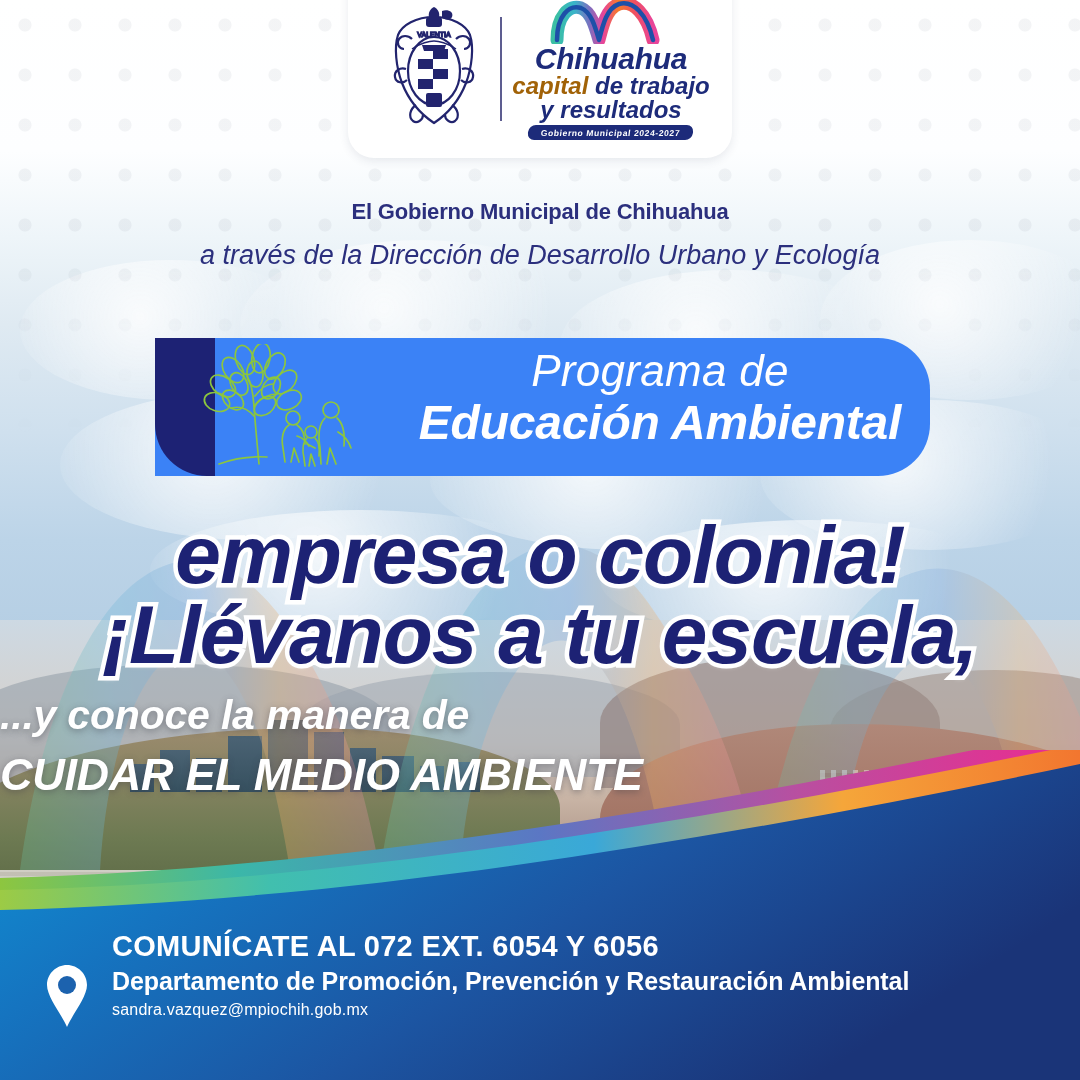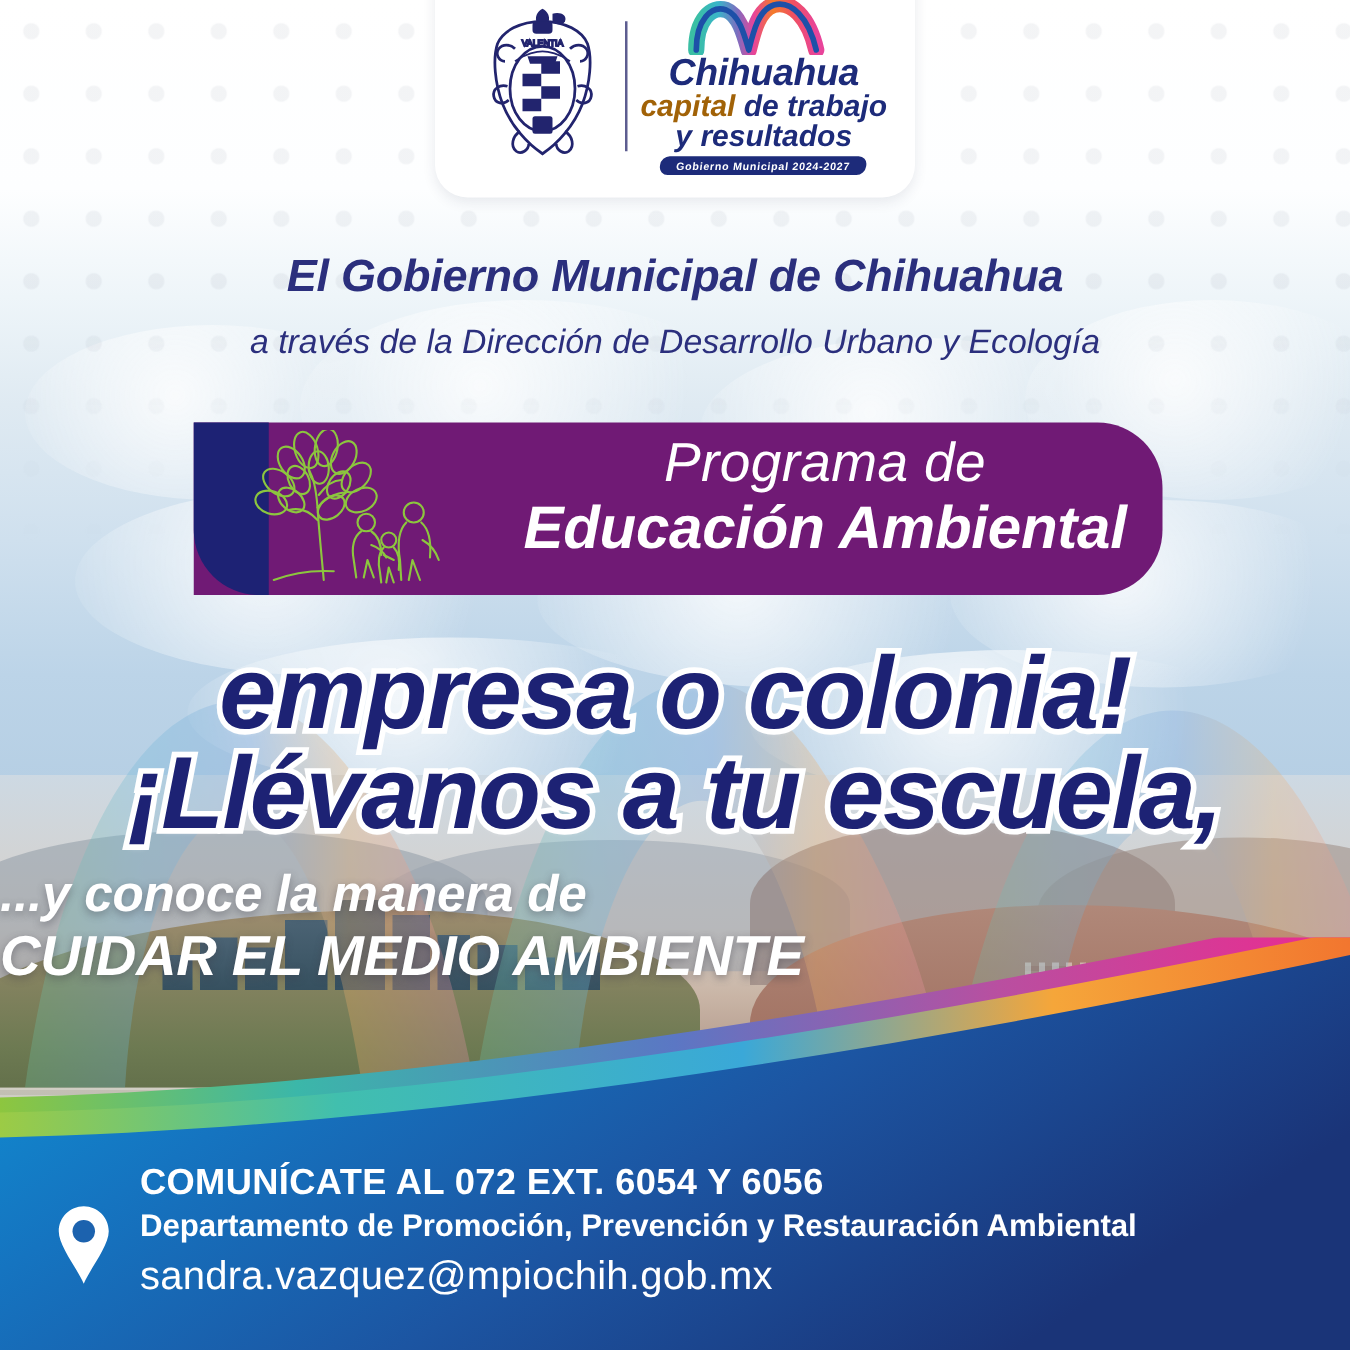--- a/index.html
+++ b/index.html
@@ -81,28 +81,28 @@
   .brand .l2 em{color:#a16207;font-style:italic;}
   .brand .l3{font-size:24px;font-weight:bold;color:#1d2b7a;line-height:1.0;font-style:italic;}
   .brand .tag{
     margin-top:3px;background:#1d2b7a;color:#fff;font-size:8.5px;font-weight:bold;
     letter-spacing:.6px;padding:2.5px 13px;border-radius:7px;white-space:nowrap;
     transform:skewX(-7deg);
   }
 
   
   .intro{position:absolute;left:0;top:198px;width:1080px;text-align:center;color:#2b2f7d;}
-  .intro .t1{font-size:36px;font-weight:bold;font-style:italic;letter-spacing:-.2px;line-height:1.28;}
+  .intro .t1{font-size:22px;font-weight:bold;letter-spacing:-.2px;line-height:1.28;}
   .intro .t2{font-size:27px;font-style:italic;line-height:1.3;margin-top:12px;}
   .intro .t3{font-size:27px;font-style:italic;line-height:1.3;}
 
   
   .banner{
     position:absolute;left:155px;top:338px;width:775px;height:138px;
-    background:#701a75;border-radius:0 52px 52px 0;
+    background:#3b82f6;border-radius:0 52px 52px 0;
   }
   .banner:before{
     content:"";position:absolute;left:0;top:0;width:60px;height:138px;
     background:#1d2274;border-radius:0 0 0 52px;
   }
   .tree-icon{position:absolute;left:42px;top:6px;width:165px;height:128px;}
   .banner-txt{position:absolute;left:250px;top:8px;width:510px;text-align:center;color:#fff;}
   .banner-txt .b1{font-size:44px;font-style:italic;line-height:1.15;letter-spacing:.3px;}
   .banner-txt .b2{font-size:48px;font-weight:bold;font-style:italic;line-height:1.1;letter-spacing:-.2px;}
 
@@ -111,28 +111,28 @@
   .headline div{
     font-size:82px;font-weight:bold;font-style:italic;color:#1d2274;
     line-height:.97;letter-spacing:-1px;
     -webkit-text-stroke:9px #ffffff;paint-order:stroke fill;
     text-shadow:0 3px 5px rgba(255,255,255,.5);
   }
   .sub{position:absolute;left:0;top:693px;width:1080px;text-align:left;color:#fff;}
   .sub .s1{font-size:41px;font-weight:bold;font-style:italic;line-height:1.1;letter-spacing:-.2px;
     text-shadow:0 2px 7px rgba(60,60,70,.45);}
   .sub .s2{font-size:45px;font-weight:bold;font-style:italic;line-height:1.1;letter-spacing:-.3px;
-    text-shadow:0 2px 7px rgba(60,60,70,.45);margin-top:2px;}
+    text-shadow:0 2px 7px rgba(60,60,70,.45);margin-top:12px;}
 
   
   .pin{position:absolute;left:44px;top:963px;width:46px;height:66px;}
   .contact{position:absolute;left:112px;top:928px;width:940px;color:#fff;}
   .contact .c1{font-size:29px;font-weight:700;letter-spacing:.3px;line-height:1.25;}
   .contact .c2{font-size:25px;font-weight:bold;letter-spacing:-.1px;line-height:1.3;margin-top:1px;}
-  .contact .c3{font-size:32px;font-weight:300;letter-spacing:.2px;line-height:1.3;margin-top:2px;}
+  .contact .c3{font-size:16px;font-weight:300;letter-spacing:.2px;line-height:1.3;margin-top:2px;}
 </style>
 </head>
 <body>
 
 <div class="poster">
 
   <div class="bg-sky"></div>
 
   <div class="clouds">
     <i style="left:20px;top:20px;width:300px;height:140px;"></i>

